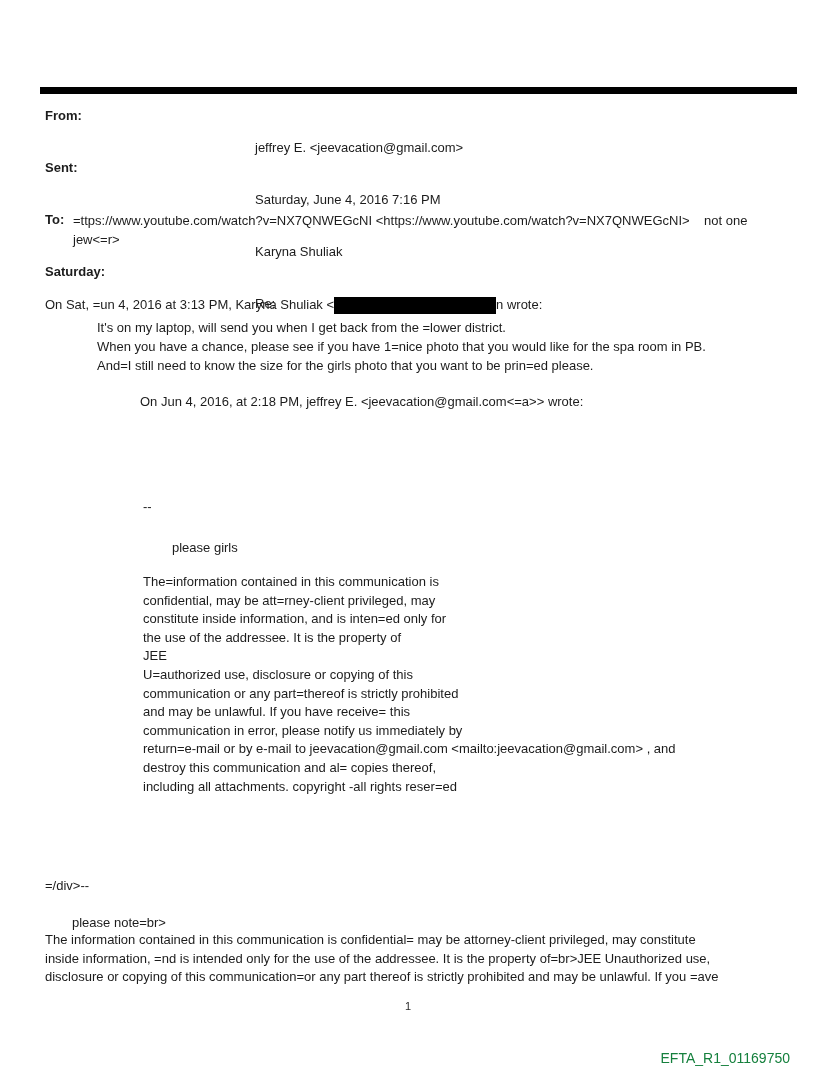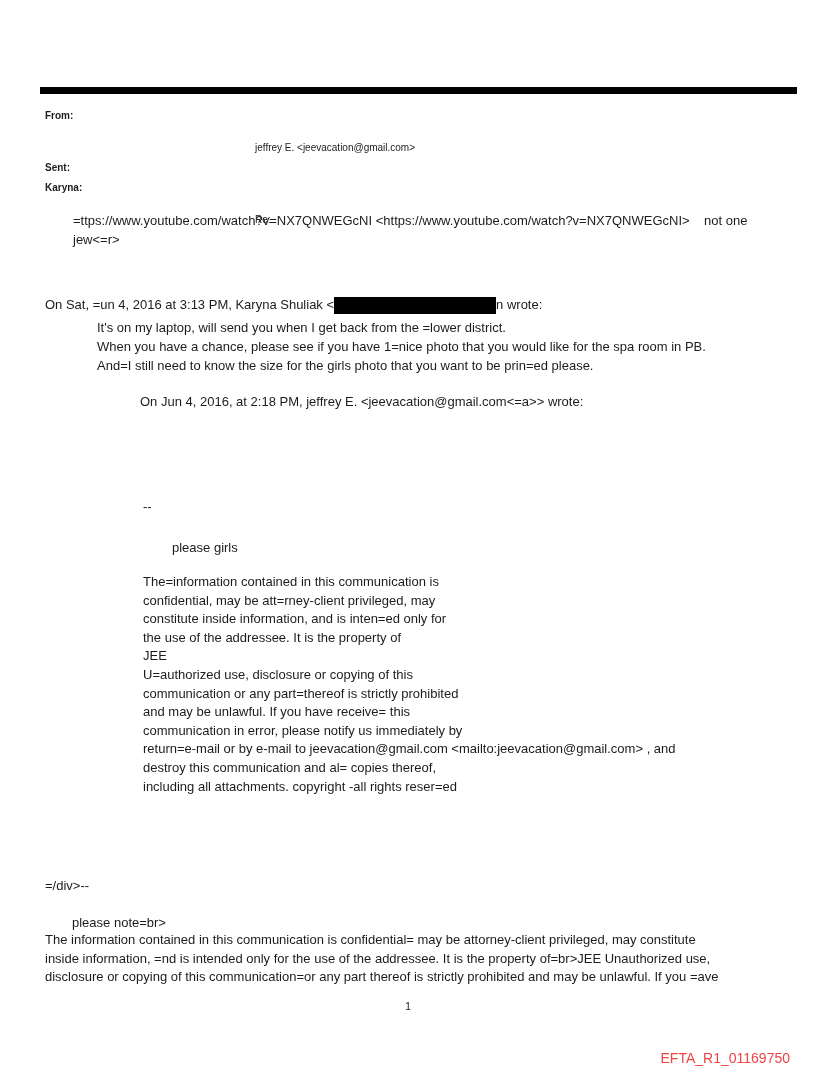--- a/index.html
+++ b/index.html
@@ -15,21 +15,21 @@
   }
   .top-rule {
     position: absolute;
     left: 40px; top: 87px;
     width: 757px; height: 7px;
     background: #000000;
   }
   .headers {
     position: absolute;
     left: 45px; top: 106px;
-    font-size: 10px;
+    font-size: 13px;
     line-height: 20px;
   }
   .header-row { display: flex; }
   .header-label { width: 210px; font-weight: bold; }
   .header-value { white-space: pre; margin-top: 32px; }
   .body-text {
     position: absolute;
     font-size: 13px;
     line-height: 19px;
     white-space: pre-wrap;
@@ -56,40 +56,45 @@
     left: 0; top: 1000px;
     width: 816px;
     text-align: center;
     font-size: 11px;
     color: #2a2a2a;
   }
   .bates-number {
     position: absolute;
     right: 26px; top: 1050px;
     font-size: 14px;
-    color: #ef4444;
+    color: #15803d;
   }
 </style>
 </head>
 <body>
 
 <div class="page">
 
   <div class="top-rule"></div>
 
   <div class="headers">
     <div class="header-row">
       <span class="header-label">From:</span>
       <span class="header-value">jeffrey E. &lt;jeevacation@gmail.com&gt;</span>
     </div>
     <div class="header-row">
       <span class="header-label">Sent:</span>
+      <span class="header-value">Saturday, June 4, 2016 7:16 PM</span>
     </div>
     <div class="header-row">
-      <span class="header-label">Karyna:</span>
+      <span class="header-label">To:</span>
+      <span class="header-value">Karyna Shuliak</span>
+    </div>
+    <div class="header-row">
+      <span class="header-label">Saturday:</span>
       <span class="header-value">Re:</span>
     </div>
   </div>
 
   <div class="body-text para-link">=ttps://www.youtube.com/watch?v=NX7QNWEGcNI &lt;https://www.youtube.com/watch?v=NX7QNWEGcNI&gt;    not one
 jew&lt;=r&gt;</div>
 
   <div class="body-text para-onsat"><span>On Sat, =un 4, 2016 at 3:13 PM, Karyna Shuliak &lt;</span><span class="redaction-bar"></span><span>n wrote:</span></div>
 
   <div class="body-text quote-reply">It's on my laptop, will send you when I get back from the =lower district.

